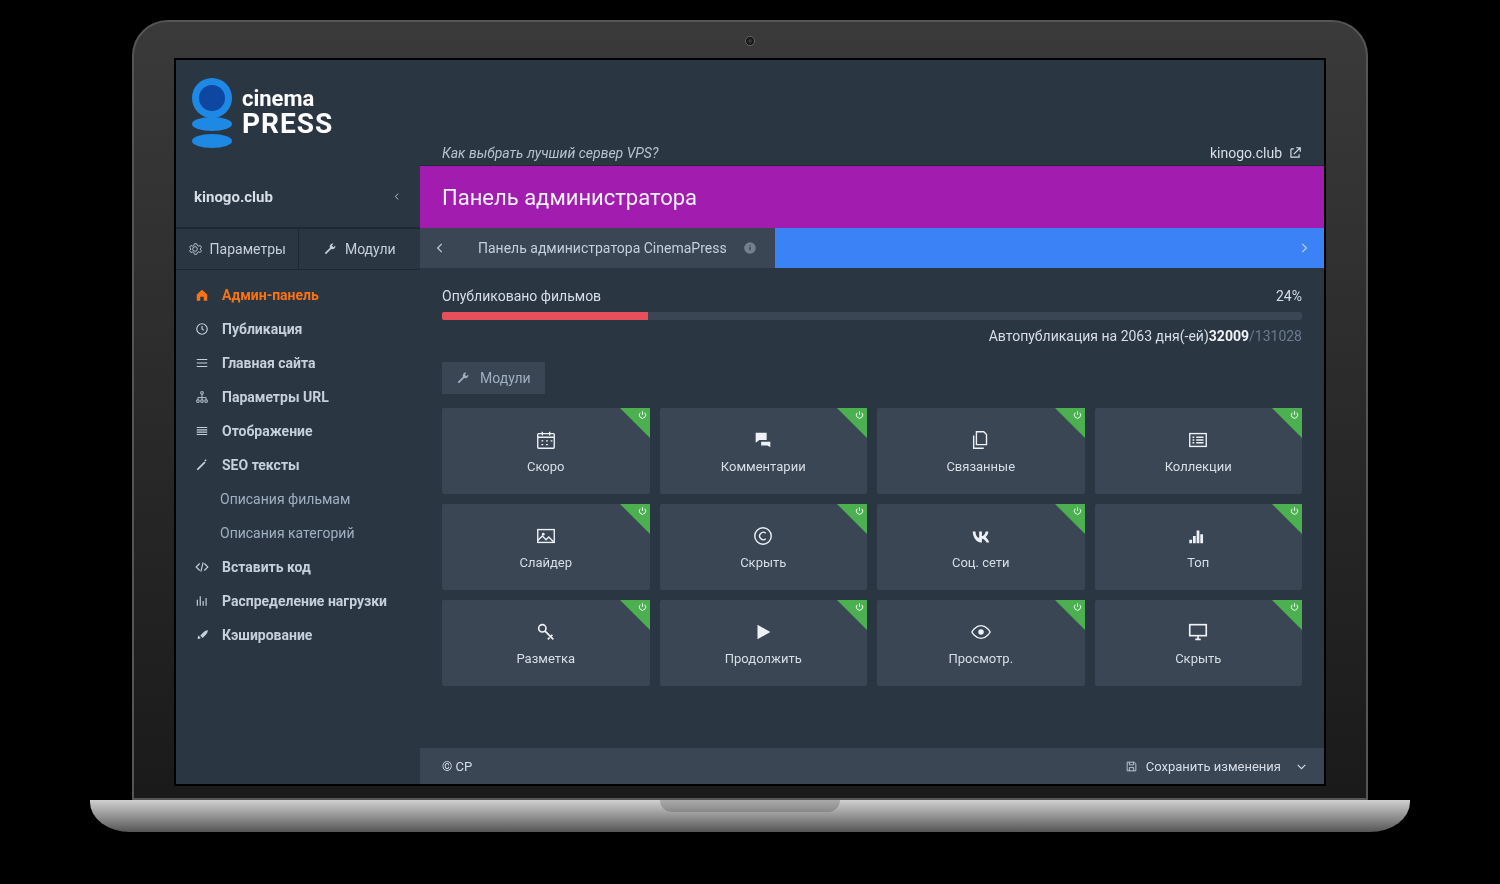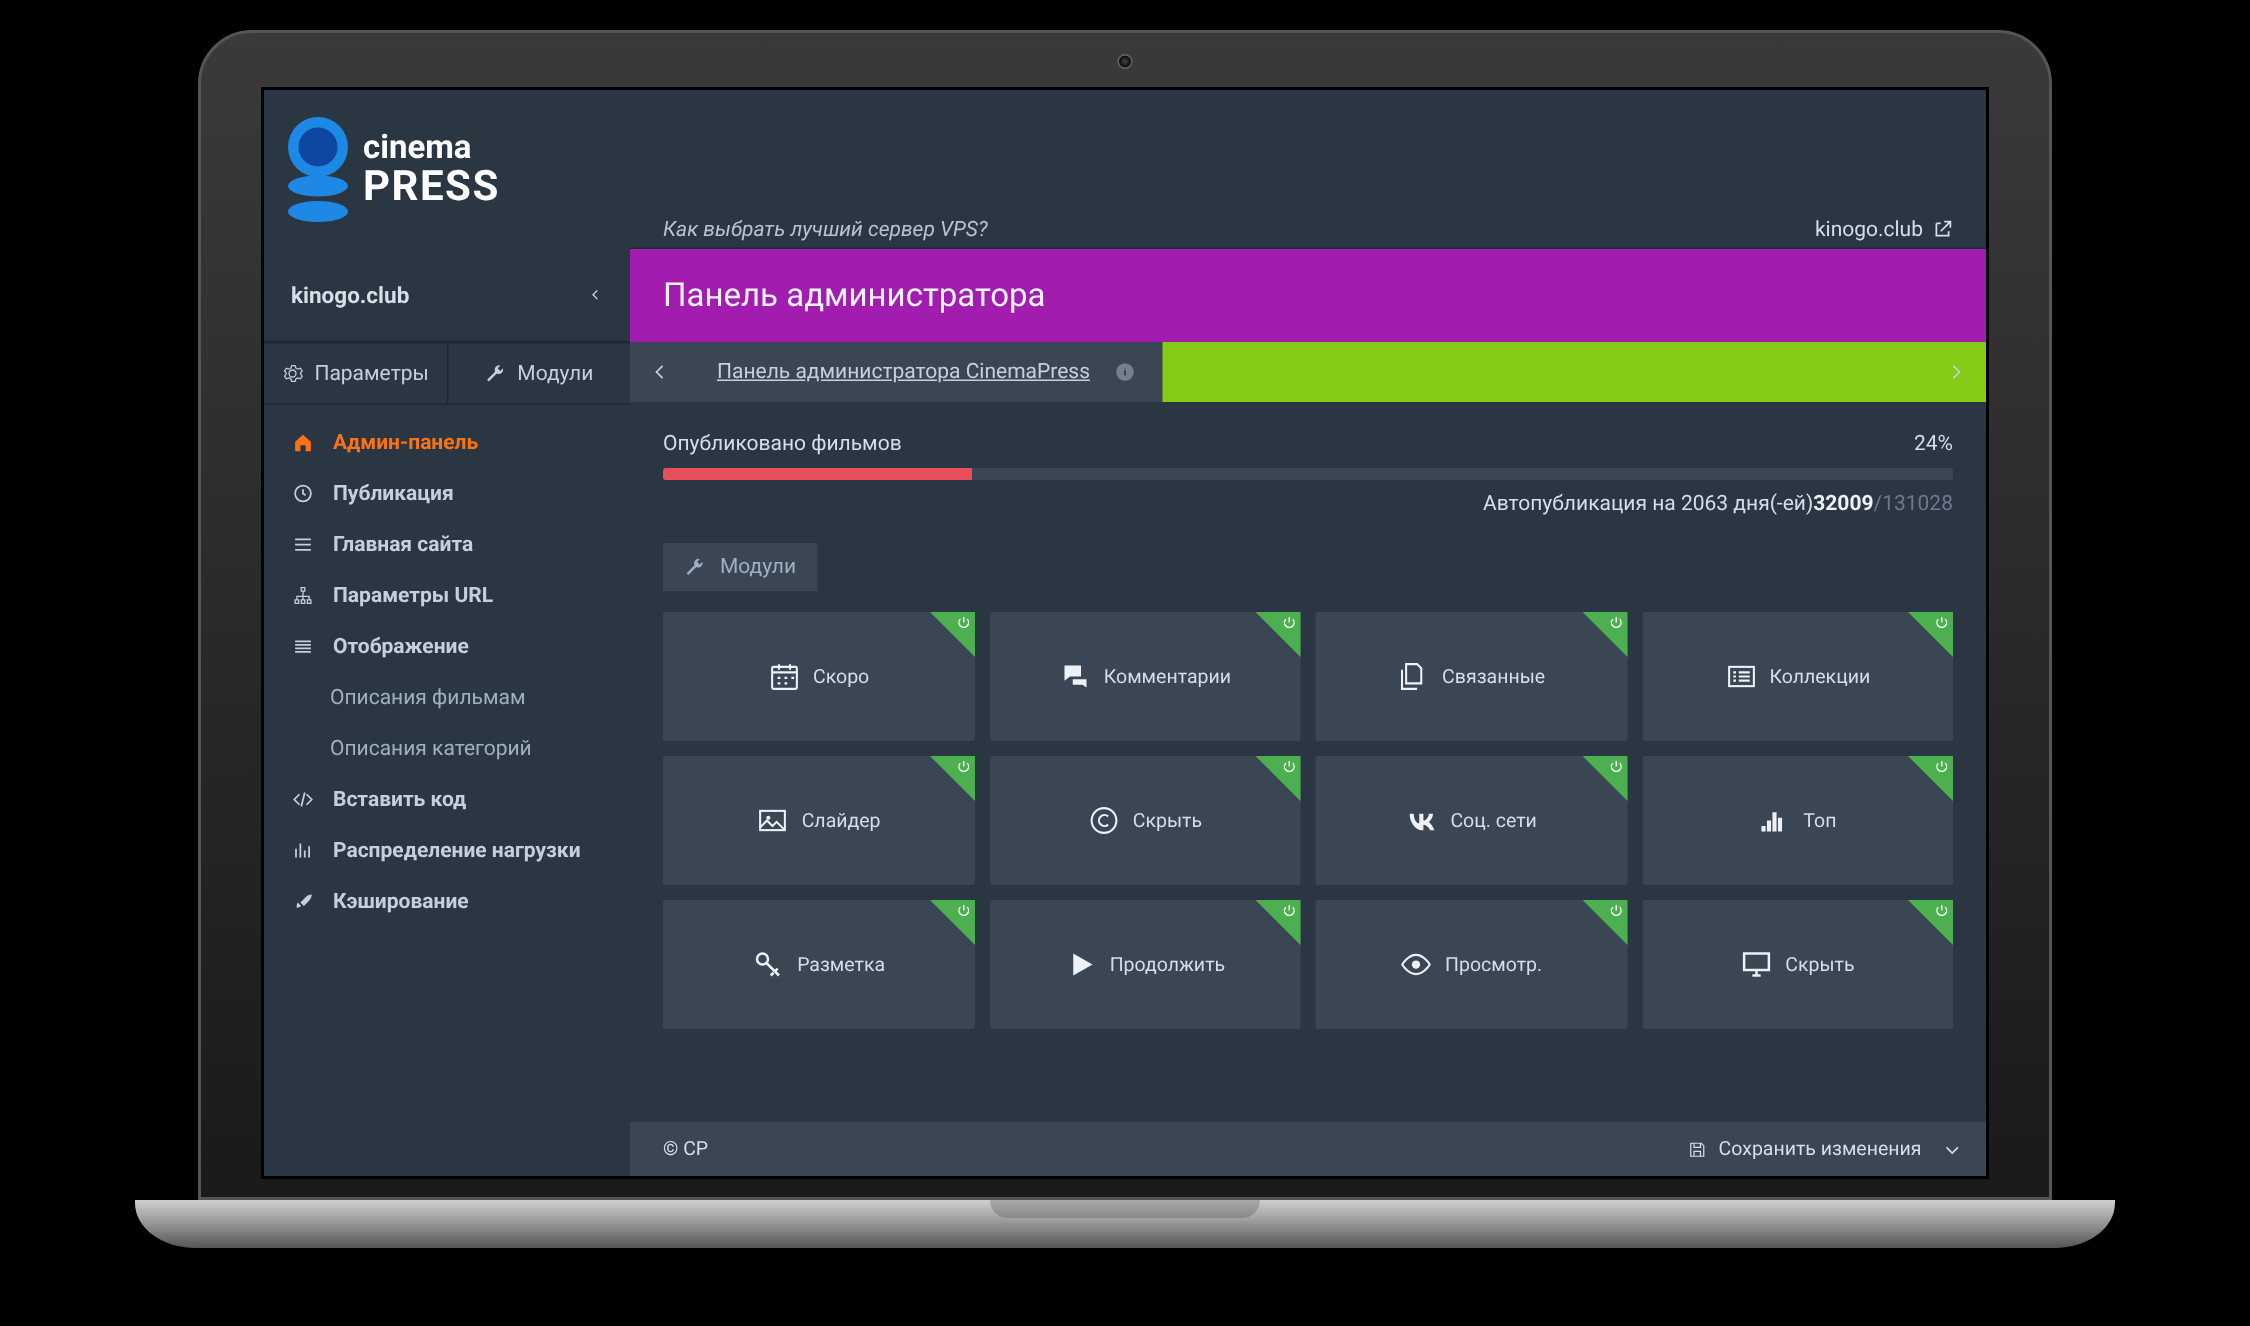--- a/index.html
+++ b/index.html
@@ -79,39 +79,39 @@
 .tabs { display:flex; }
 .tab { flex:1; display:flex; align-items:center; justify-content:center; gap:8px; padding:12px 0; font-size:14px; color:#c5d0db; border-top:1px solid #1f2933; border-bottom:1px solid #1f2933; cursor:pointer; }
 .tab + .tab { border-left:1px solid #1f2933; }
 .nav { padding-top:8px; }
 .nav-item { display:flex; align-items:center; gap:12px; padding:9px 18px; cursor:pointer; font-weight:700; }
 .nav-item.sub { font-weight:400; padding-left:44px; color:#9fb0c1; }
 .nav-item.active { color:#f97316; }
 .nav-icon { width:16px; display:flex; justify-content:center; font-size:14px; }
 
 .content { flex:1; background:#2b3643; display:flex; flex-direction:column; overflow:hidden; }
-.crumb-row { display:flex; align-items:flex-end; background:#84cc16; height:40px; color:#c5d0db; font-size:14px;text-decoration:underline; }
+.crumb-row { display:flex; align-items:flex-end; background:#3b82f6; height:40px; color:#c5d0db; font-size:14px; }
 .crumb-arrow { width:40px; display:flex; align-items:center; justify-content:center; background:#3a4654; height:100%; cursor:pointer; }
 .crumb-arrow.right { margin-left:auto; background:transparent; }
 .crumb-text { background:#3a4654; height:100%; display:flex; align-items:center; padding:0 18px; gap:16px; }
 .crumb-info { opacity:0.7; }
 
 .body { flex:1; padding:20px 22px 0 22px; overflow:hidden; }
 .progress-header { display:flex; justify-content:space-between; color:#d6dee7; font-size:14px; margin-bottom:8px; }
 .progress-bar { height:8px; background:#3a4654; border-radius:2px; overflow:hidden; }
 .progress-fill { height:100%; background:#e7505a; }
 .progress-footer { display:flex; justify-content:flex-end; font-size:14px; margin-top:8px; }
 .pf-left { color:#d6dee7; }
 .pf-right { color:#6b7a8c; }
 .pf-right .strong { color:#eef2f7; font-weight:700; }
 
 .mods-btn { display:inline-flex; align-items:center; gap:10px; background:#3a4654; color:#9fb0c1; padding:8px 14px; margin-top:18px; font-size:14px; cursor:pointer; }
 
 .grid { display:grid; grid-template-columns: repeat(4, 1fr); gap:10px; margin-top:14px; }
-.tile { background:#3a4654; color:#d6dee7; position:relative; height:86px; display:flex; flex-direction:row; align-items:center; justify-content:center; gap:8px; cursor:pointer; border-radius:2px; }
+.tile { background:#3a4654; color:#d6dee7; position:relative; height:86px; display:flex; flex-direction:column; align-items:center; justify-content:center; gap:8px; cursor:pointer; border-radius:2px; }
 .tile-label { font-size:13px; }
 .tile-icon { font-size:22px; line-height:1; color:#eef2f7; }
 .corner { position:absolute; top:0; right:0; width:0; height:0; border-top:30px solid #4caf50; border-left:30px solid transparent; }
 .corner-icon { position:absolute; top:2px; right:2px; color:#fff; font-size:11px; font-weight:700; }
 
 .footer { height:36px; background:#3a4654; display:flex; align-items:center; justify-content:space-between; padding:0 16px 0 22px; color:#d6dee7; font-size:13px; }
 .footer-right { display:flex; align-items:center; gap:14px; }
 .footer-save { display:flex; align-items:center; gap:8px; cursor:pointer; }
 .footer-chevron { cursor:pointer; }
 
@@ -316,20 +316,28 @@
                 <span>Параметры URL</span>
               </div>
             <div class="nav-item">
                 <span class="nav-icon">
                   <svg class="icon-svg">
                     <use href="#i-grid"></use>
                   </svg>
                 </span>
                 <span>Отображение</span>
               </div>
+            <div class="nav-item">
+                <span class="nav-icon">
+                  <svg class="icon-svg">
+                    <use href="#i-pencil"></use>
+                  </svg>
+                </span>
+                <span>SEO тексты</span>
+              </div>
             <div class="nav-item sub">Описания фильмам</div>
             <div class="nav-item sub">Описания категорий</div>
             <div class="nav-item">
                 <span class="nav-icon">
                   <svg class="icon-svg">
                     <use href="#i-code"></use>
                   </svg>
                 </span>
                 <span>Вставить код</span>
               </div>

